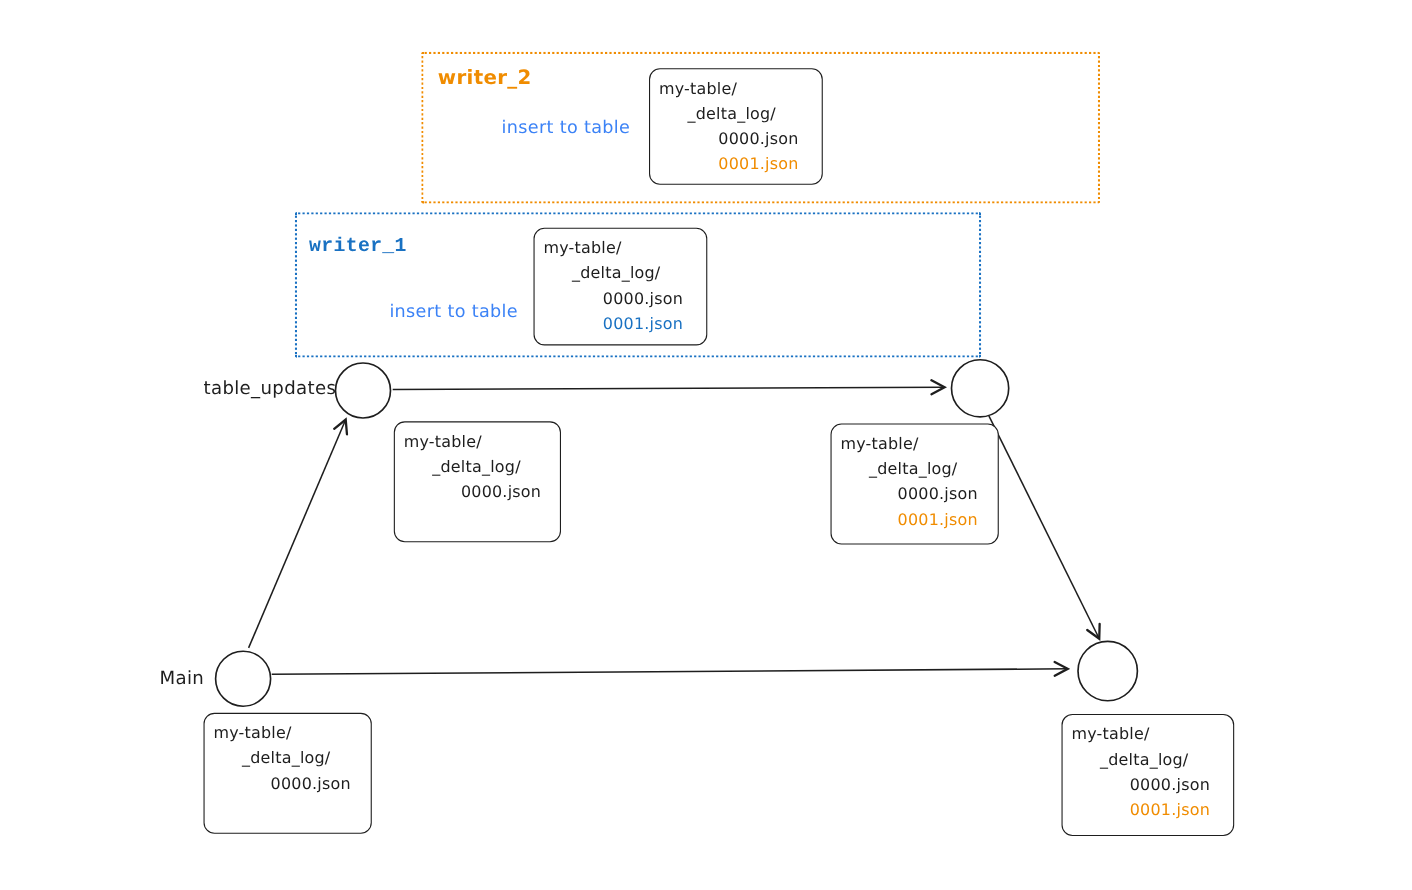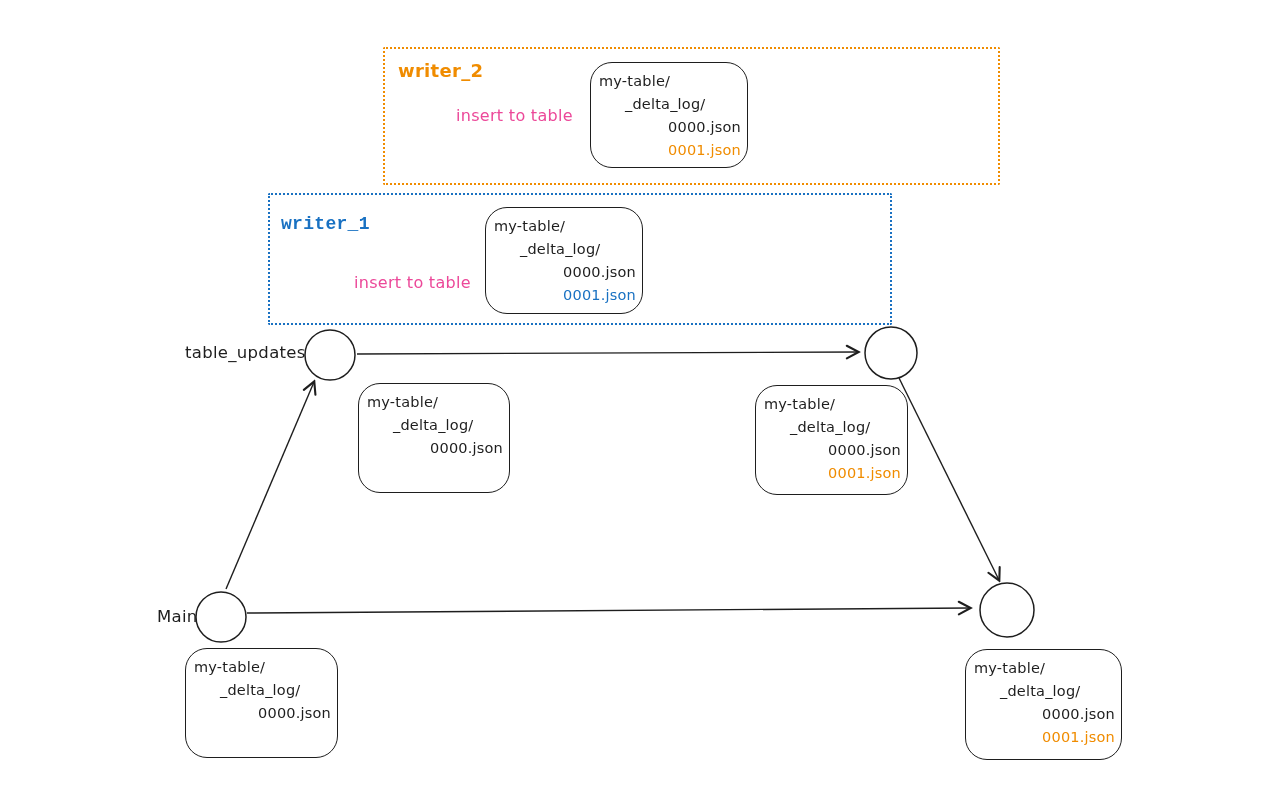--- a/index.html
+++ b/index.html
@@ -30,36 +30,36 @@
     position: absolute;
     font-size: 18px;
     font-weight: bold;
     letter-spacing: 0.3px;
   }
   .txt-orange { color: #f08c00; }
   .txt-blue   { color: #1971c2; font-family: Liberation Mono, monospace; }
   .action-label {
     position: absolute;
     font-size: 16px;
-    color: #ec4899;
+    color: #3b82f6;
     letter-spacing: 0.3px;
   }
   .branch-label {
     position: absolute;
     font-size: 16.5px;
     color: #1e1e1e;
     letter-spacing: 0.3px;
     text-align: center;
   }
   .file-box {
     position: absolute;
     border: 1.8px solid #1e1e1e;
-    border-radius: 22px;
+    border-radius: 10px;
     background: #ffffff;
-    padding: 7px 6px 0 8px;
+    padding: 7px 21px 0 8px;
     box-sizing: border-box;
   }
   .fl {
     font-size: 14.5px;
     line-height: 23px;
     white-space: nowrap;
     letter-spacing: 0.2px;
   }
   .ind0 { margin-left: 0; }
   .ind1 { margin-left: 26px; }
@@ -116,21 +116,21 @@
     <div class="fl ind1">_delta_log/</div>
     <div class="fl ind2">0000.json</div>
   </div>
   <div class="file-box" style="left:755px; top:385px; width:153px; height:110px;">
     <div class="fl ind0">my-table/</div>
     <div class="fl ind1">_delta_log/</div>
     <div class="fl ind2">0000.json</div>
     <div class="fl ind2 hl-orange">0001.json</div>
   </div>
 
-  <div class="branch-label" style="left:145px; top:607px;margin-left:12px;">Main</div>
+  <div class="branch-label" style="left:145px; top:607px;">Main</div>
   <div class="file-box" style="left:185px; top:648px; width:153px; height:110px;">
     <div class="fl ind0">my-table/</div>
     <div class="fl ind1">_delta_log/</div>
     <div class="fl ind2">0000.json</div>
   </div>
   <div class="file-box" style="left:965px; top:649px; width:157px; height:111px;">
     <div class="fl ind0">my-table/</div>
     <div class="fl ind1">_delta_log/</div>
     <div class="fl ind2">0000.json</div>
     <div class="fl ind2 hl-orange">0001.json</div>

